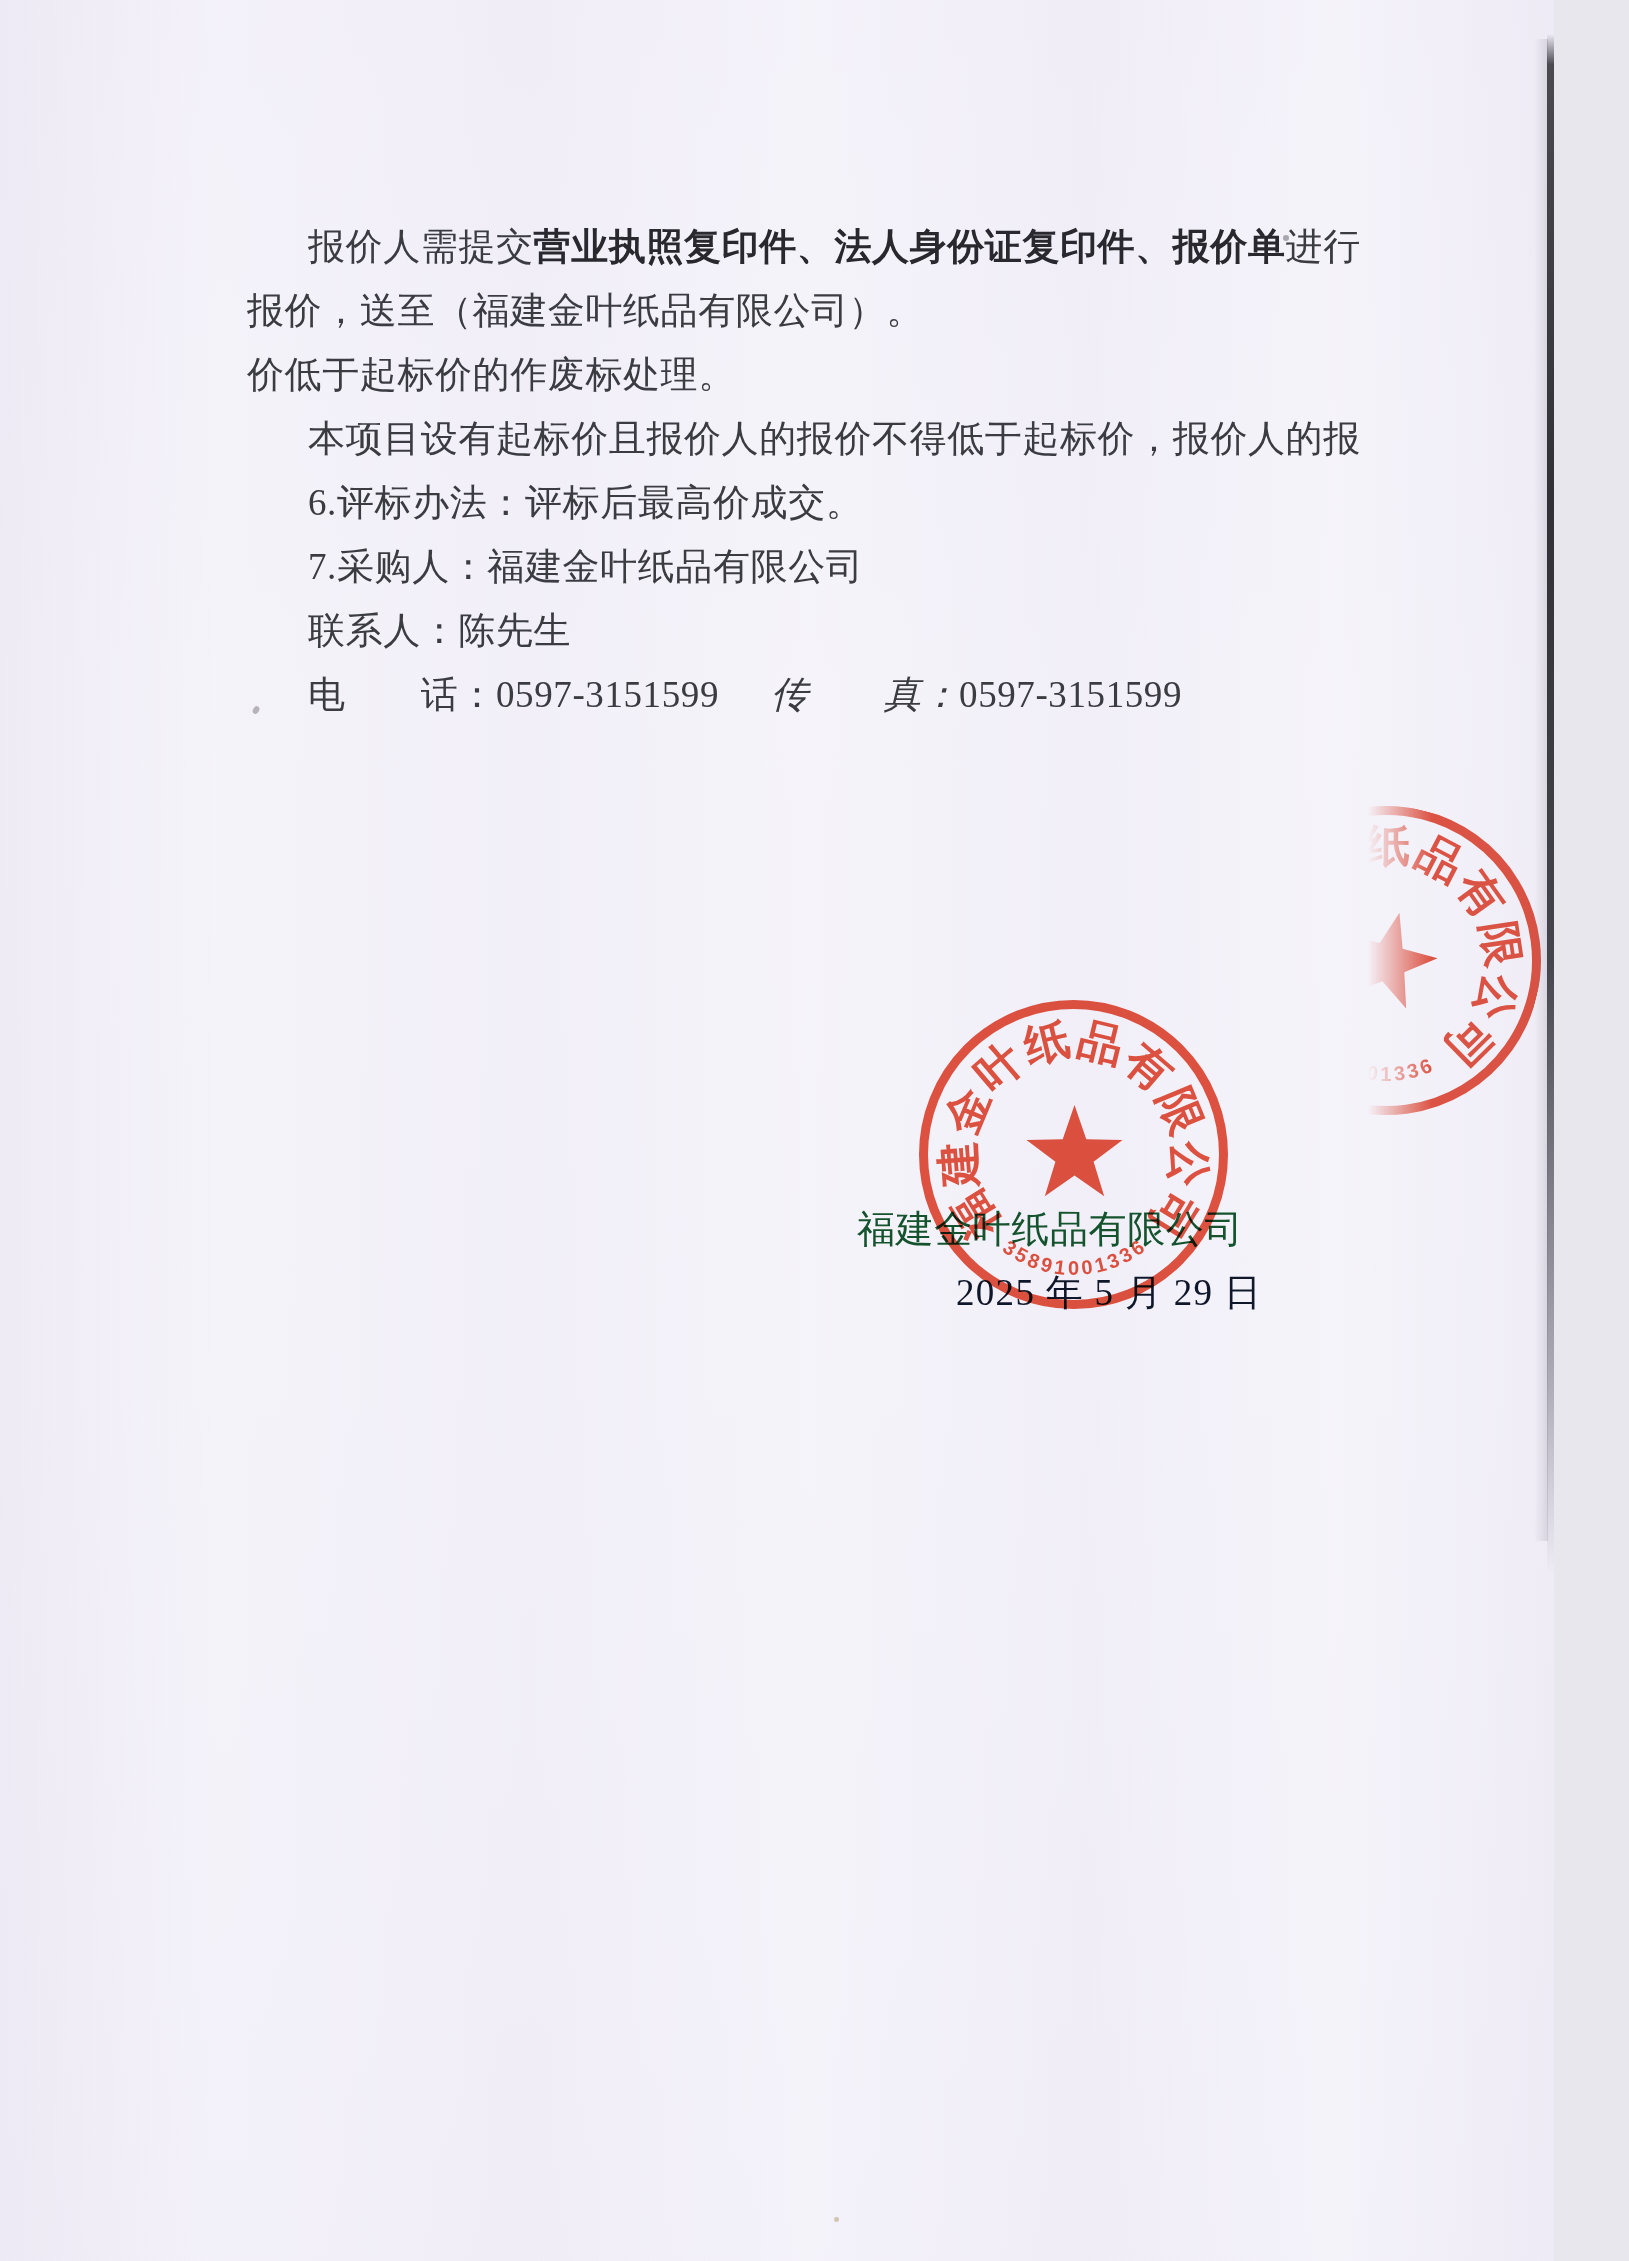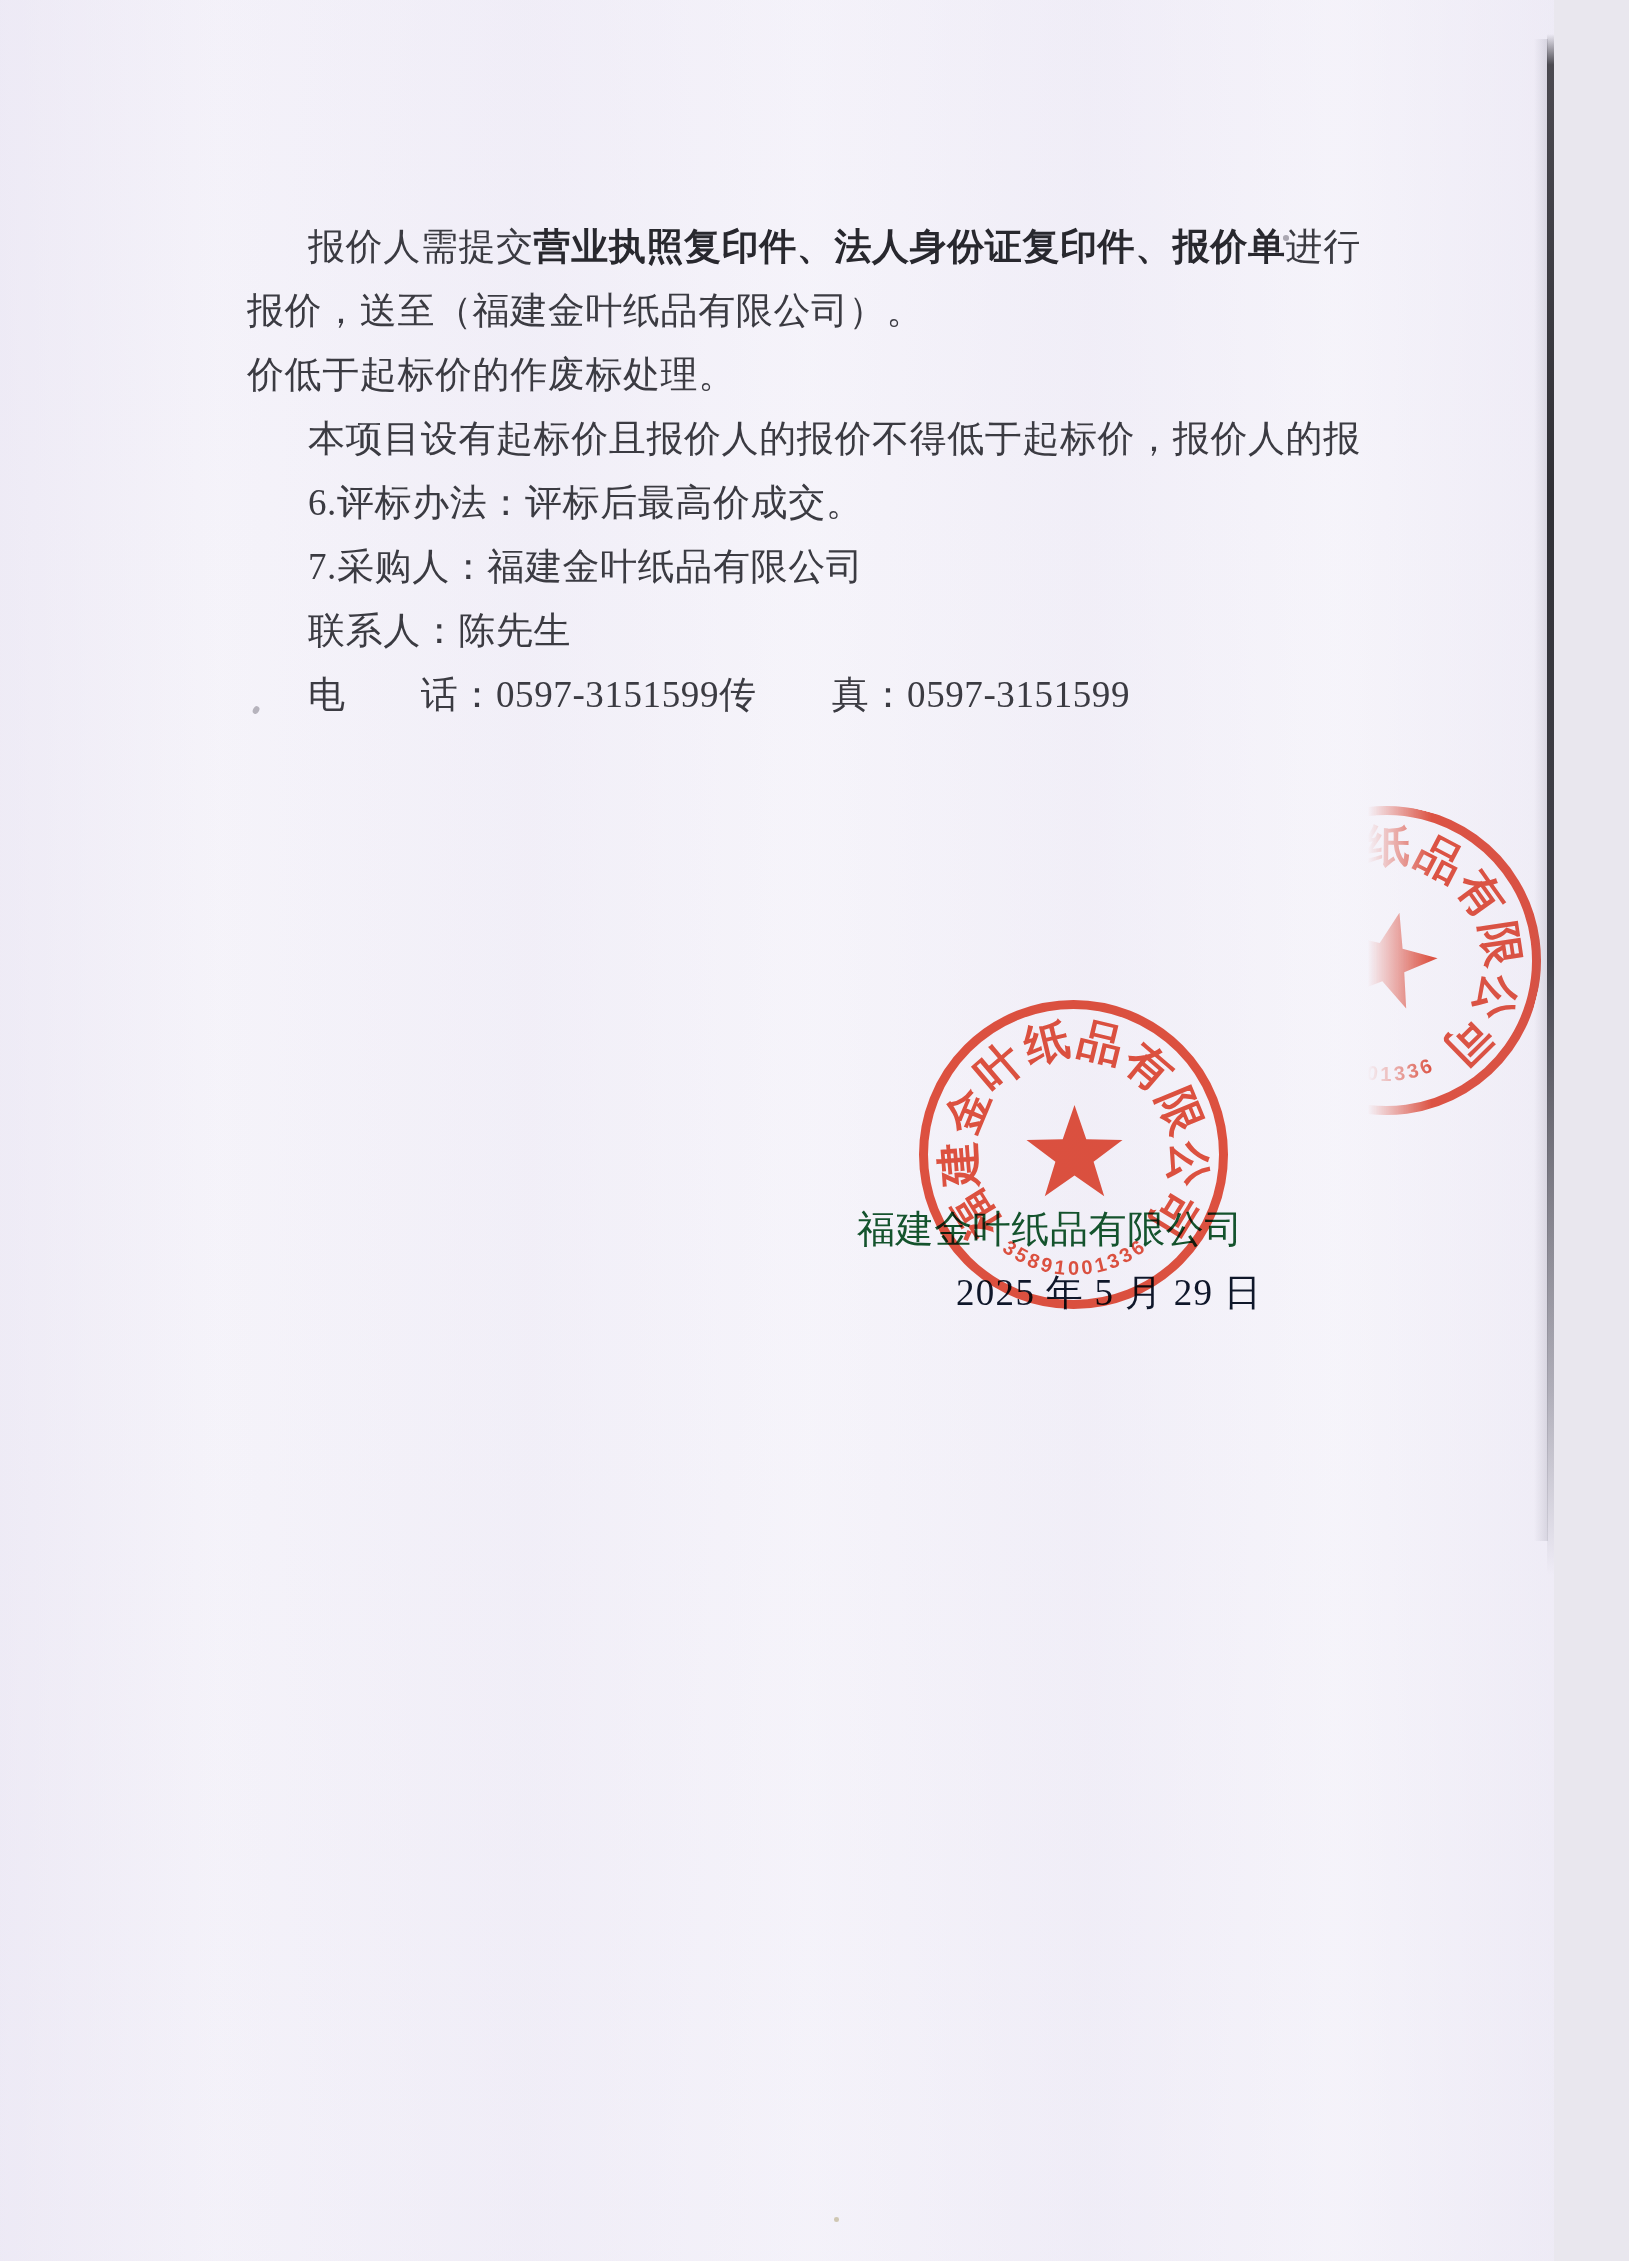--- a/index.html
+++ b/index.html
@@ -24,21 +24,21 @@
     position:absolute;left:247px;top:215px;width:1148px;
     font-size:37px;line-height:64px;letter-spacing:0.6px;
     color:#3b3b42;white-space:nowrap;
   }
   .line{height:64px;}
   .indent{padding-left:61px;}
   .bold-seg{
     font-family:"Liberation Sans","DejaVu Sans",sans-serif;
     font-weight:bold;color:#28282e;
   }
-  .fax-label{}
+  .fax-label{margin-left:52px;font-style:italic;}
   .signature-company{
     position:absolute;left:857px;top:1204px;
     font-size:38px;letter-spacing:0.6px;color:#14532d;white-space:nowrap;
   }
   .signature-date{
     position:absolute;left:956px;top:1268px;
     font-size:37px;letter-spacing:1.3px;color:#0f172a;white-space:nowrap;
   }
   
   .seal{

